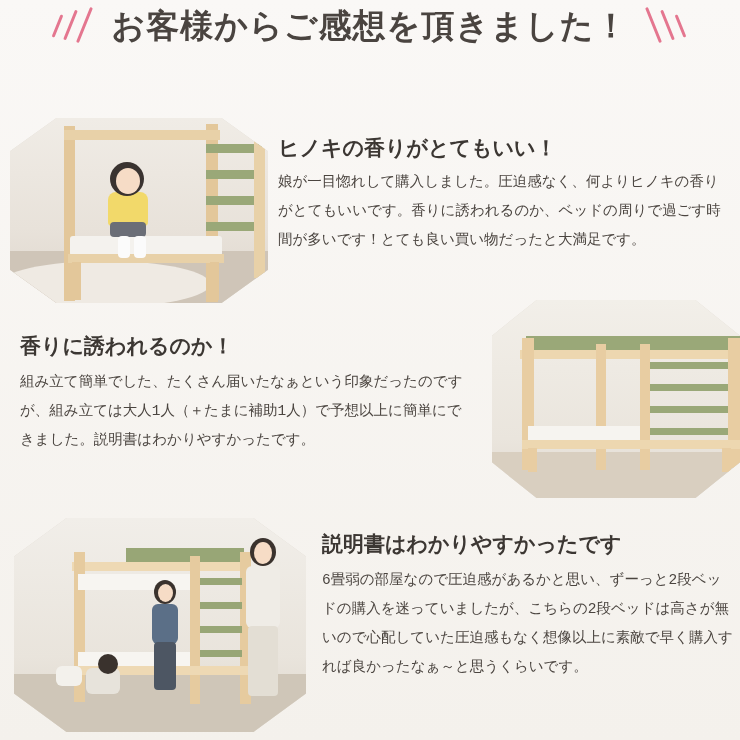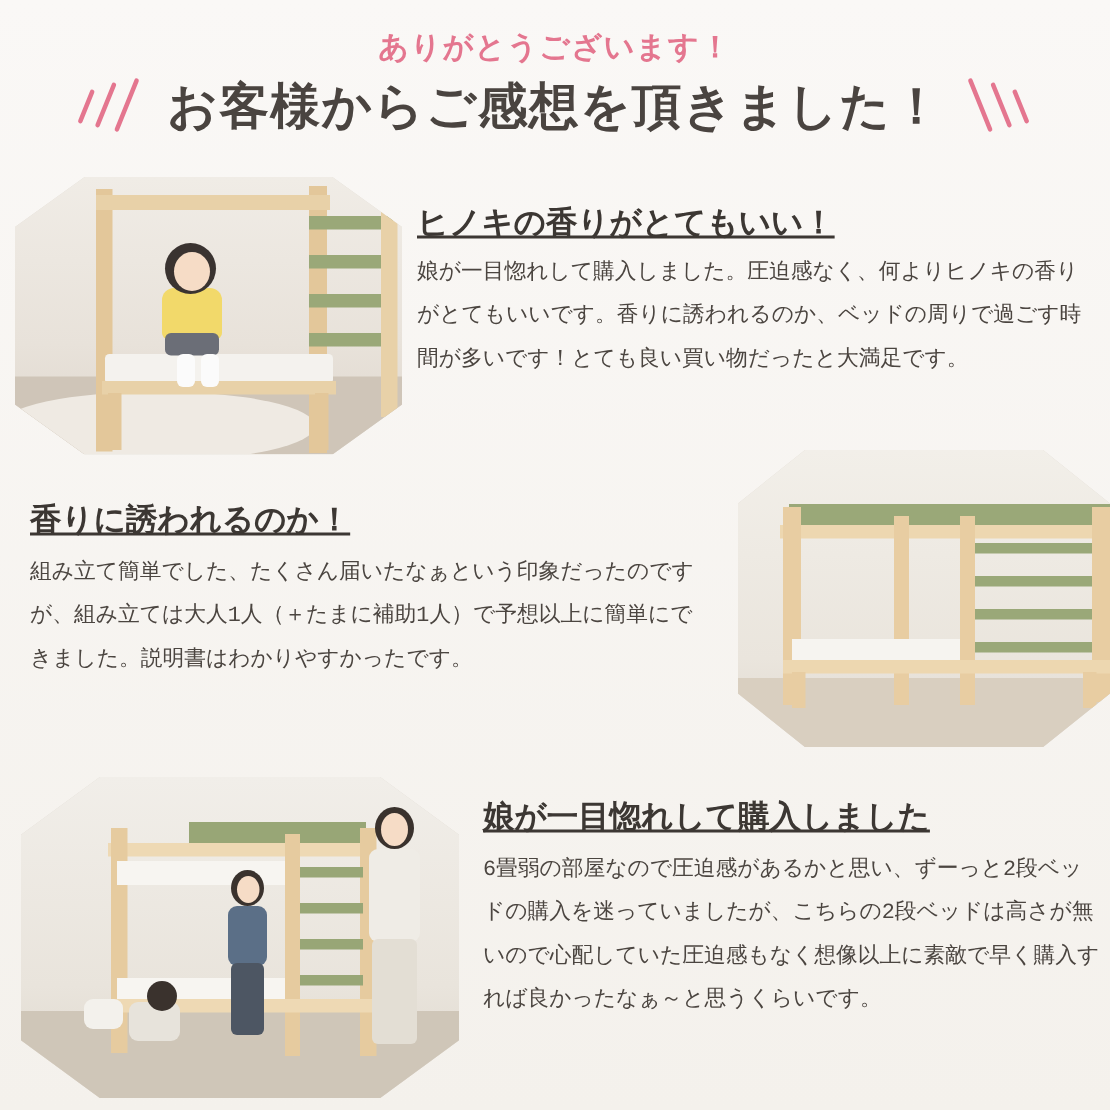--- a/index.html
+++ b/index.html
@@ -88,21 +88,20 @@
   }
 
   
   .review-title {
     position: absolute;
     font-size: 21px;
     font-weight: 700;
     color: #3c3733;
     font-family: "DejaVu Sans", sans-serif;
     white-space: nowrap;
-    text-decoration: underline;
   }
   .review-body {
     position: absolute;
     font-size: 14.5px;
     line-height: 2.0;
     color: #4b4540;
     font-family: Liberation Mono, monospace;
     text-align: left;
   }
 
@@ -154,21 +153,20 @@
   .p3-face { position:absolute; border-radius:50%; background:#f6dcc6; }
   .p3-torso { position:absolute; border-radius:6px; }
   .p3-legs { position:absolute; border-radius:4px; }
 </style>
 </head>
 <body>
 
 <div class="page">
 
   <div class="header">
-    <div class="header-sub">ありがとうございます！</div>
     <div class="header-main-wrap">
       <span class="slash-group slash-left">
         <span></span>
           <span></span>
           <span></span>
       </span>
       <div class="header-main">お客様からご感想を頂きました！</div>
       <span class="slash-group slash-right">
         <span></span>
           <span></span>
@@ -260,16 +258,16 @@
       <div class="p3-head" style="left:140px; top:62px; width:22px; height:24px;"></div>
       <div class="p3-face" style="left:144px; top:66px; width:15px; height:18px;"></div>
       <div class="p3-legs" style="left:140px; top:124px; width:22px; height:48px; background:#4d5663;"></div>
 
       <div class="p3-torso" style="left:72px; top:150px; width:34px; height:26px; background:#e7e3db;"></div>
       <div class="p3-head" style="left:84px; top:136px; width:20px; height:20px;"></div>
       <div class="p3-torso" style="left:42px; top:148px; width:26px; height:20px; background:#f3f1ec;"></div>
     </div>
 
   </div>
-  <div class="review-title" id="title3">娘が一目惚れして購入しました</div>
+  <div class="review-title" id="title3">説明書はわかりやすかったです</div>
   <div class="review-body" id="body3">6畳弱の部屋なので圧迫感があるかと思い、ずーっと2段ベッドの購入を迷っていましたが、こちらの2段ベッドは高さが無いので心配していた圧迫感もなく想像以上に素敵で早く購入すれば良かったなぁ～と思うくらいです。</div>
 
 </div>
 
 </body></html>

